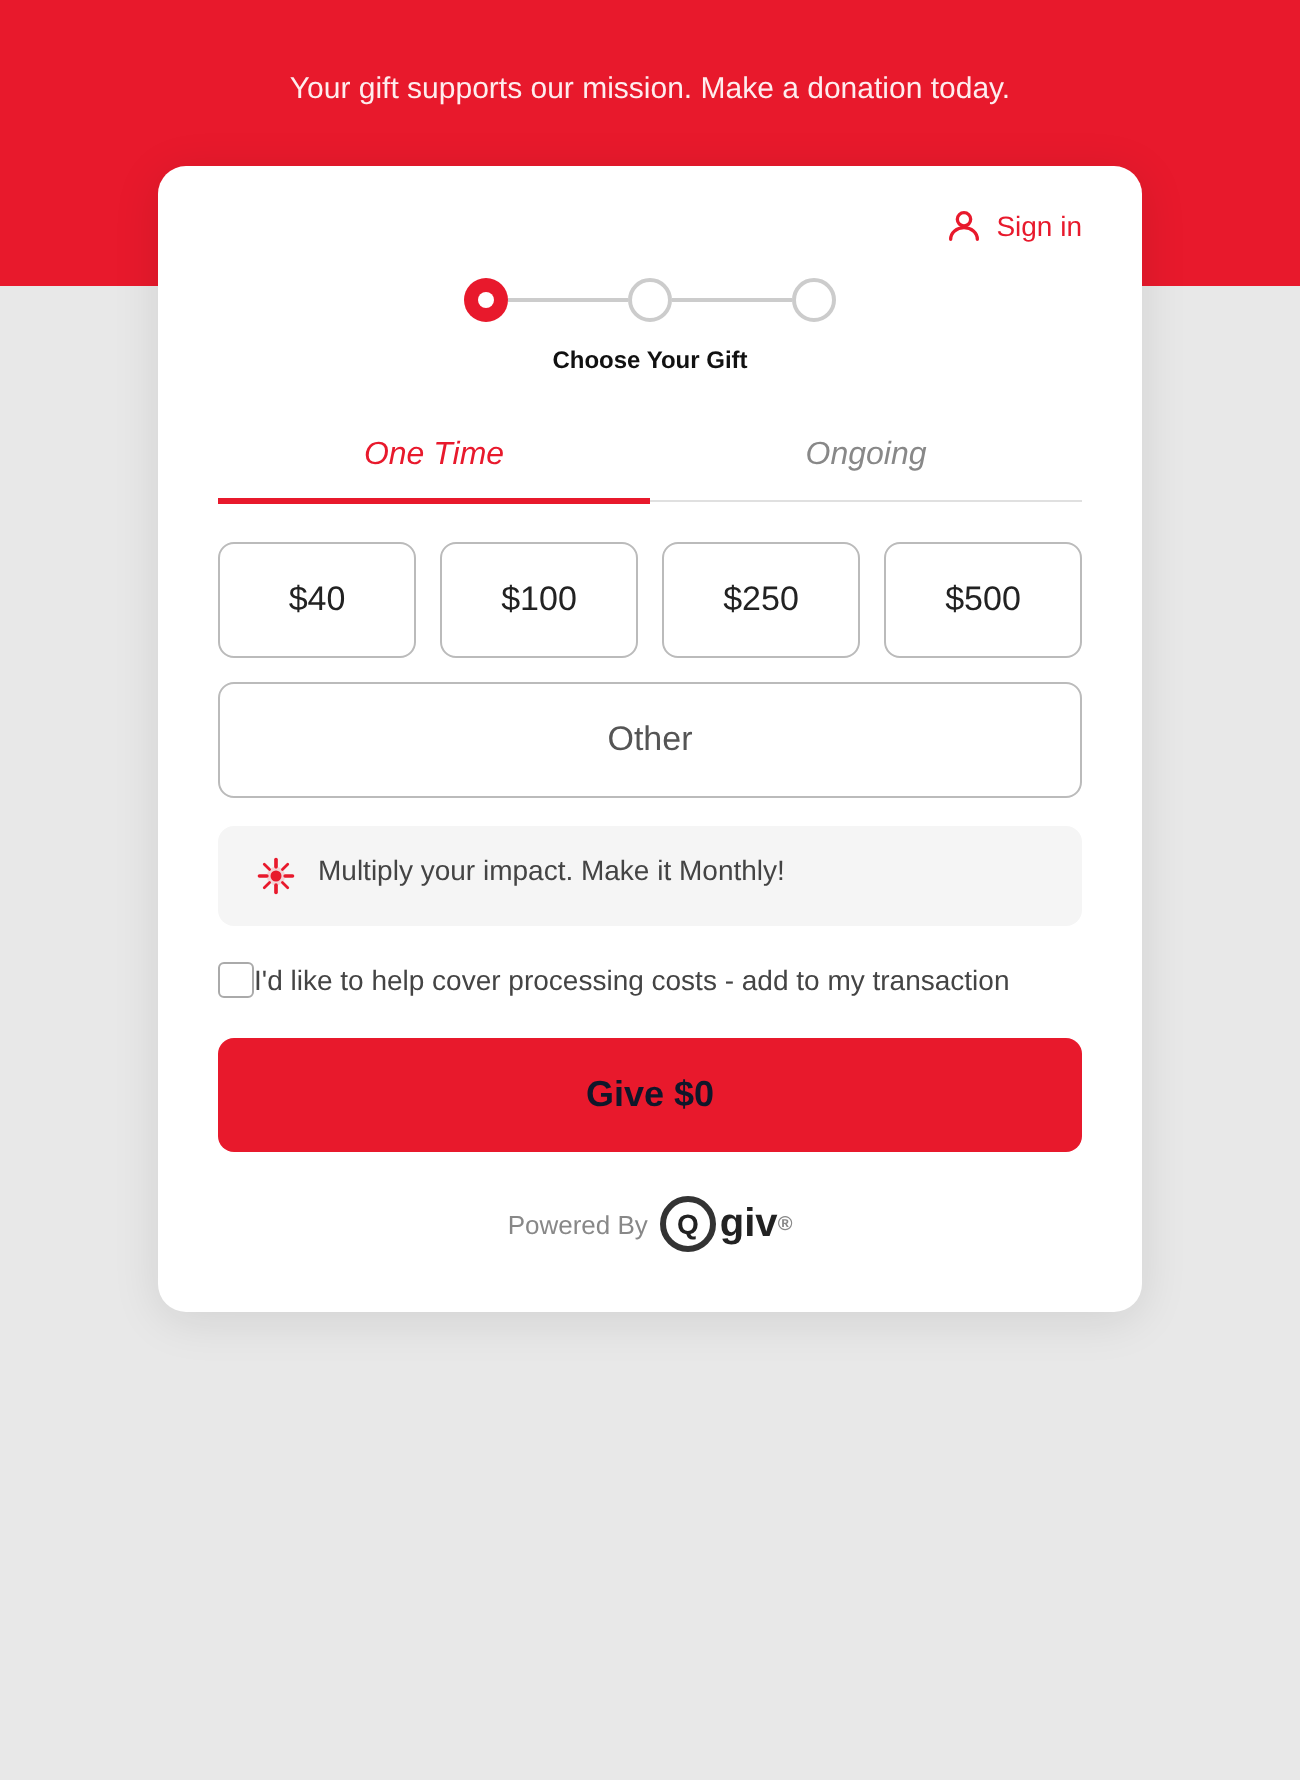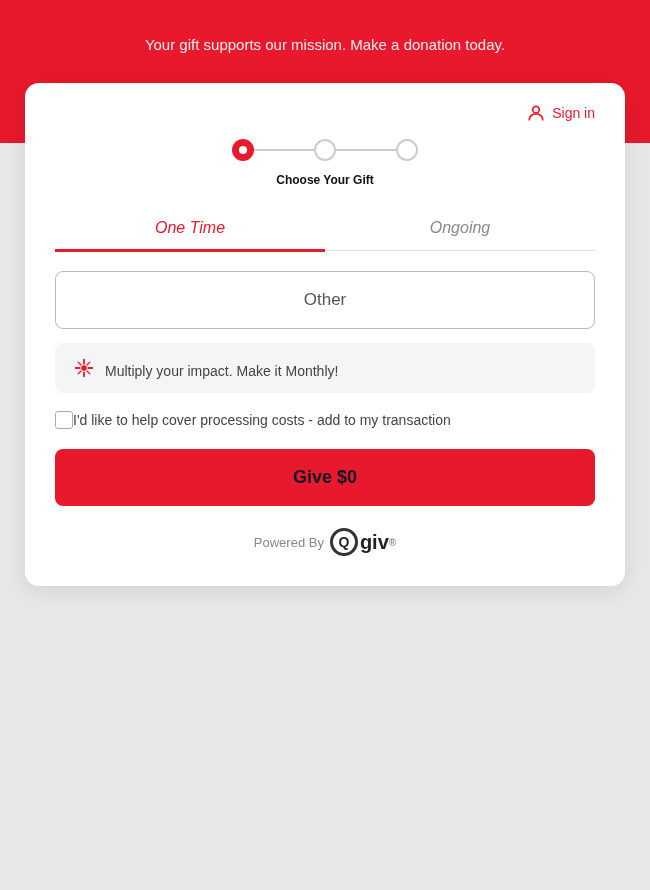--- a/index.html
+++ b/index.html
@@ -26,21 +26,21 @@
       font-weight: 700;
       margin-bottom: 10px;
     }
 
     .header-subtitle {
       color: rgba(255,255,255,0.92);
       font-size: 15px;
     }
 
     .card-wrapper {
-      width: 600px;
+      width: 492px;
       background: #fff;
       border-radius: 14px;
       margin-top: -60px;
       position: relative;
       z-index: 10;
       padding: 20px 30px 30px 30px;
       box-shadow: 0 4px 24px rgba(0,0,0,0.10);
       margin-bottom: 30px;
     }
 
@@ -178,21 +178,21 @@
       background: #fff;
       margin-bottom: 14px;
     }
 
     
     .monthly-banner {
       background: #f5f5f5;
       border-radius: 8px;
       padding: 14px 18px;
       display: flex;
-      align-items: flex-end;
+      align-items: flex-start;
       gap: 10px;
       margin-bottom: 18px;
       cursor: pointer;
     }
 
     .monthly-text {
       font-size: 14px;
       color: #444;
     }
 
@@ -320,20 +320,26 @@
   
   <h2 class="choose-gift-title">Choose Your Gift</h2>
 
   
   <div class="tabs-row">
     <button class="tab active">One Time</button>
     <button class="tab">Ongoing</button>
   </div>
 
   
+  <div class="amounts-grid">
+    <button class="amount-btn">$40</button>
+    <button class="amount-btn">$100</button>
+    <button class="amount-btn">$250</button>
+    <button class="amount-btn">$500</button>
+  </div>
 
   
   <button class="other-btn">Other</button>
 
   
   <div class="monthly-banner">
     <span class="sparkle">
       <svg viewBox="0 0 24 24" width="22" height="22">
         <circle cx="12" cy="12" r="5" fill="#e8192c" opacity="0.15"></circle>
         <circle cx="12" cy="12" r="3" fill="#e8192c"></circle>

